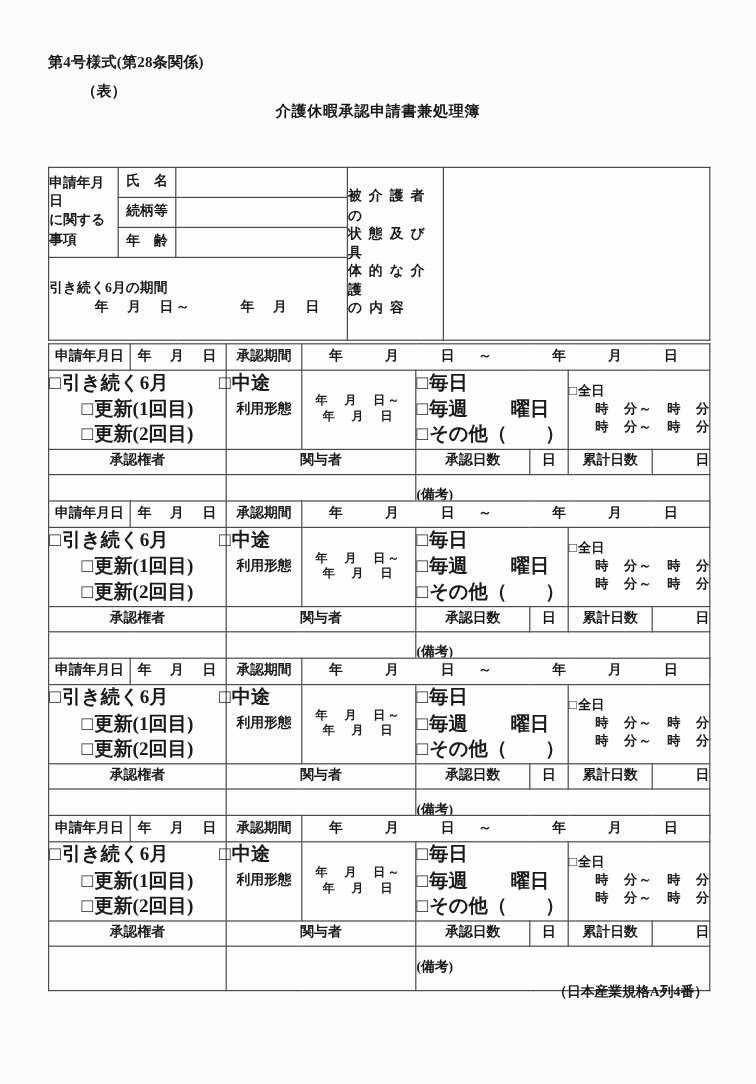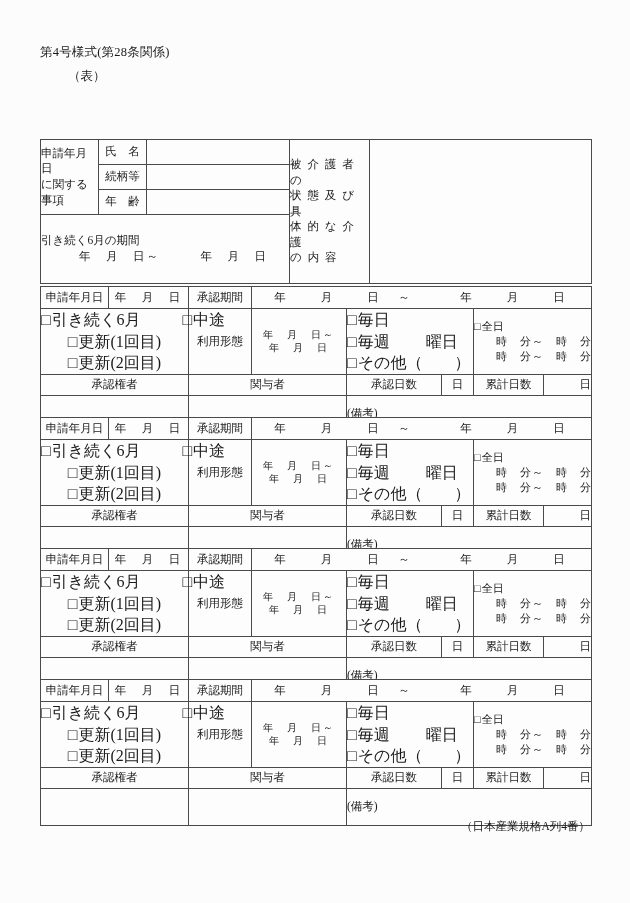--- a/index.html
+++ b/index.html
@@ -14,20 +14,21 @@
     color: #1a1a1a;
     background: #fcfcfc;
     overflow: hidden;
   }
   .page {
     position: relative;
     width: 630px;
     height: 903px;
     box-sizing: border-box;
     padding: 0;
+    font-weight: bold;
   }
 
   
   .doc-heading {
     position: absolute;
     left: 40px;
     top: 44px;
     font-size: 12.5px;
     letter-spacing: 0.2px;
     white-space: nowrap;
@@ -181,20 +182,21 @@
     white-space: nowrap;
   }
 </style>
 </head>
 <body>
 
 <div class="page">
 
   <div class="doc-heading">第4号様式(第28条関係)</div>
   <div class="doc-subheading">（表）</div>
+  <div class="doc-title">介護休暇承認申請書兼処理簿</div>
 
 
   <table class="frm tbl-care">
     <colgroup>
       <col style="width:58px">
         <col style="width:48px">
         <col style="width:143px">
       <col style="width:80px">
         <col style="width:222px">
     </colgroup>

